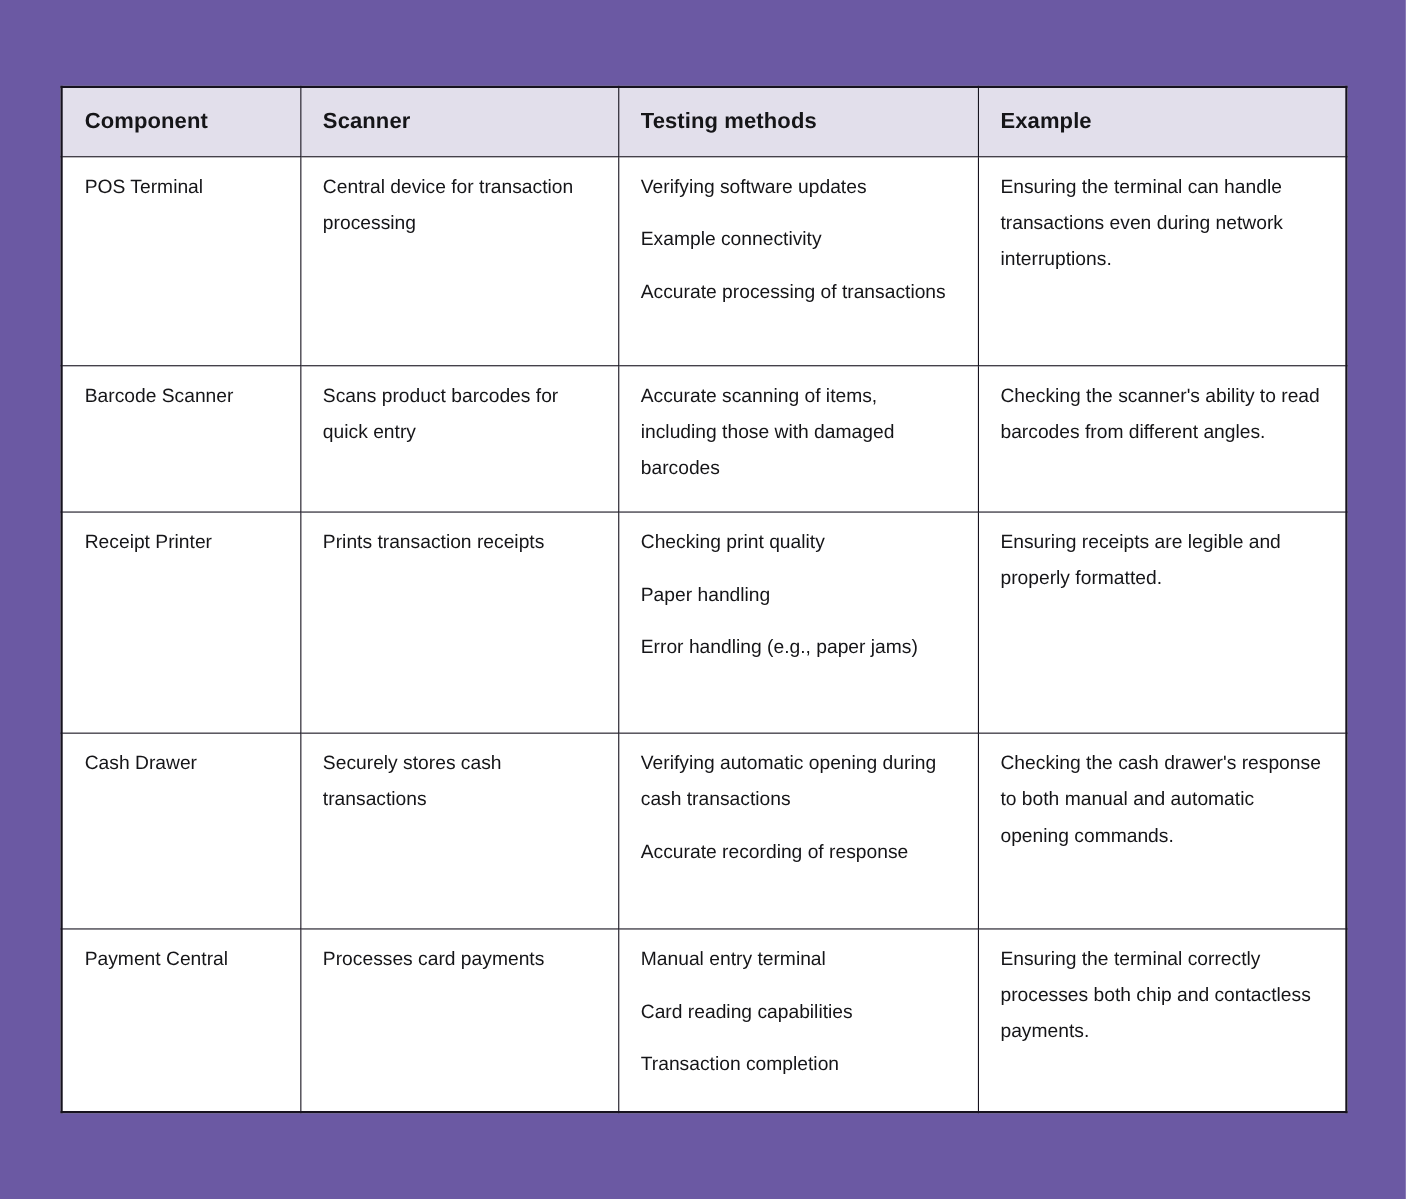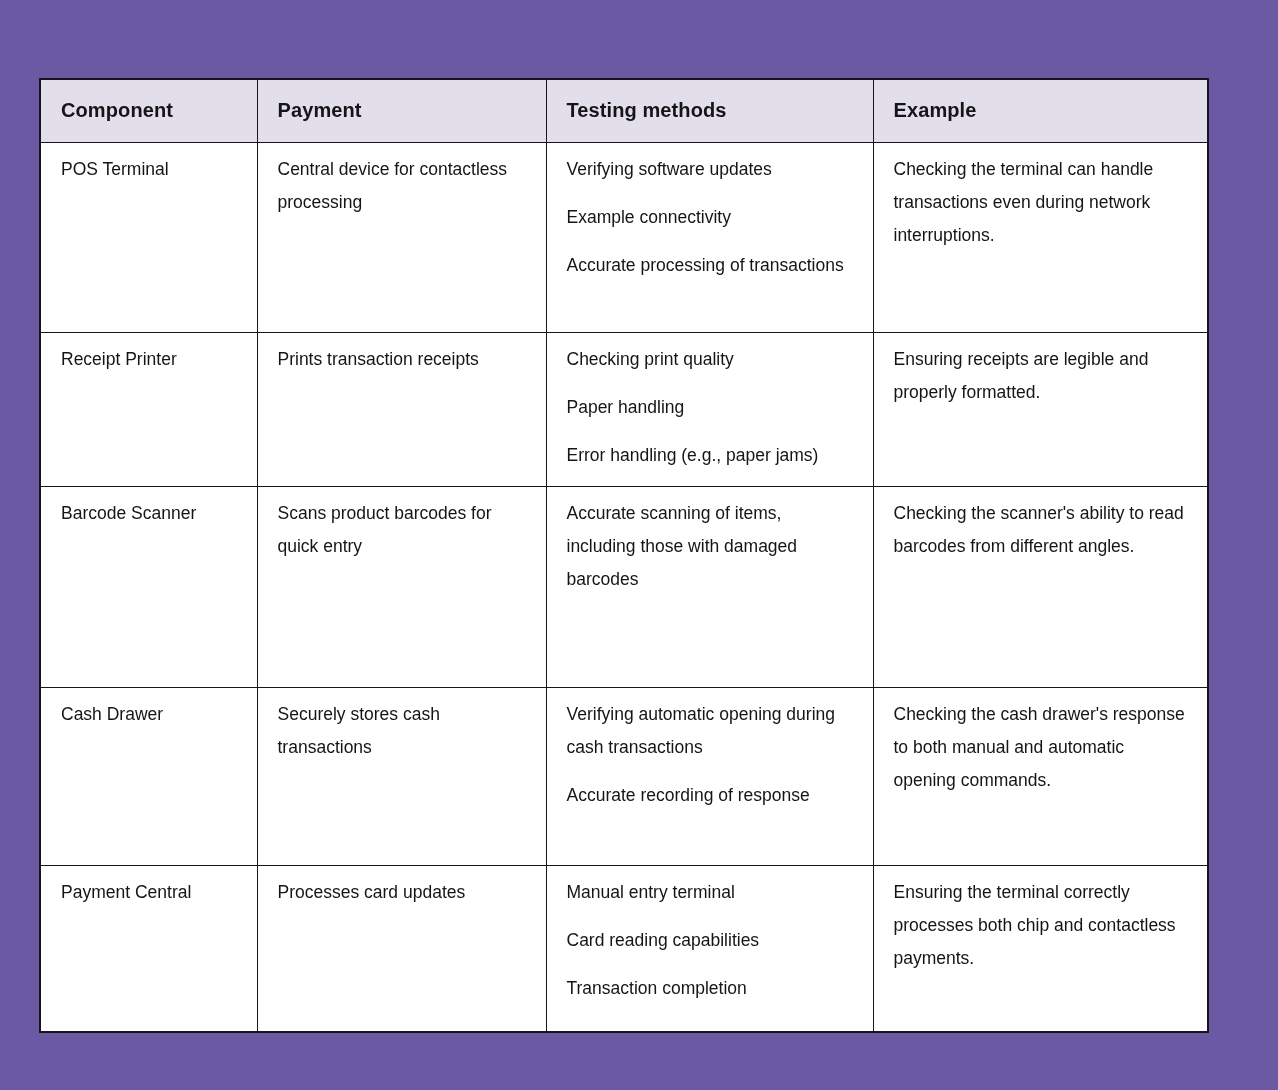--- a/index.html
+++ b/index.html
@@ -16,21 +16,21 @@
   }
   body {
     width: 1278px;
     height: 1090px;
     background: var(--bg);
     font-family: "Liberation Sans", "DejaVu Sans", sans-serif;
     color: var(--text);
   }
   .table-wrap {
     position: absolute;
-    left: 39px;
+    left: 55px;
     top: 78px;
     width: 1168px;
   }
   table {
     width: 100%;
     border-collapse: collapse;
     table-layout: fixed;
     background: var(--cell-bg);
     border: 2px solid var(--border);
   }
@@ -76,70 +76,70 @@
   <table>
     <colgroup>
       <col class="c1">
         <col class="c2">
         <col class="c3">
         <col class="c4">
     </colgroup>
     <thead>
       <tr>
         <th>Component</th>
-        <th>Payment</th>
+        <th>Scanner</th>
         <th>Testing methods</th>
         <th>Example</th>
       </tr>
     </thead>
     <tbody>
         <tr>
           <td>
             <p>POS Terminal</p>
           </td>
           <td>
-            <p>Central device for contactless processing</p>
+            <p>Central device for transaction processing</p>
           </td>
           <td>
             <p>Verifying software updates</p>
             <p>Example connectivity</p>
             <p>Accurate processing of transactions</p>
           </td>
           <td>
-            <p>Checking the terminal can handle transactions even during network interruptions.</p>
+            <p>Ensuring the terminal can handle transactions even during network interruptions.</p>
+          </td>
+        </tr>
+        <tr>
+          <td>
+            <p>Barcode Scanner</p>
+          </td>
+          <td>
+            <p>Scans product barcodes for quick entry</p>
+          </td>
+          <td>
+            <p>Accurate scanning of items, including those with damaged barcodes</p>
+          </td>
+          <td>
+            <p>Checking the scanner's ability to read barcodes from different angles.</p>
           </td>
         </tr>
         <tr>
           <td>
             <p>Receipt Printer</p>
           </td>
           <td>
             <p>Prints transaction receipts</p>
           </td>
           <td>
             <p>Checking print quality</p>
             <p>Paper handling</p>
             <p>Error handling (e.g., paper jams)</p>
           </td>
           <td>
             <p>Ensuring receipts are legible and properly formatted.</p>
-          </td>
-        </tr>
-        <tr>
-          <td>
-            <p>Barcode Scanner</p>
-          </td>
-          <td>
-            <p>Scans product barcodes for quick entry</p>
-          </td>
-          <td>
-            <p>Accurate scanning of items, including those with damaged barcodes</p>
-          </td>
-          <td>
-            <p>Checking the scanner's ability to read barcodes from different angles.</p>
           </td>
         </tr>
         <tr>
           <td>
             <p>Cash Drawer</p>
           </td>
           <td>
             <p>Securely stores cash transactions</p>
           </td>
           <td>
@@ -148,21 +148,21 @@
           </td>
           <td>
             <p>Checking the cash drawer's response to both manual and automatic opening commands.</p>
           </td>
         </tr>
         <tr>
           <td>
             <p>Payment Central</p>
           </td>
           <td>
-            <p>Processes card updates</p>
+            <p>Processes card payments</p>
           </td>
           <td>
             <p>Manual entry terminal</p>
             <p>Card reading capabilities</p>
             <p>Transaction completion</p>
           </td>
           <td>
             <p>Ensuring the terminal correctly processes both chip and contactless payments.</p>
           </td>
         </tr>

